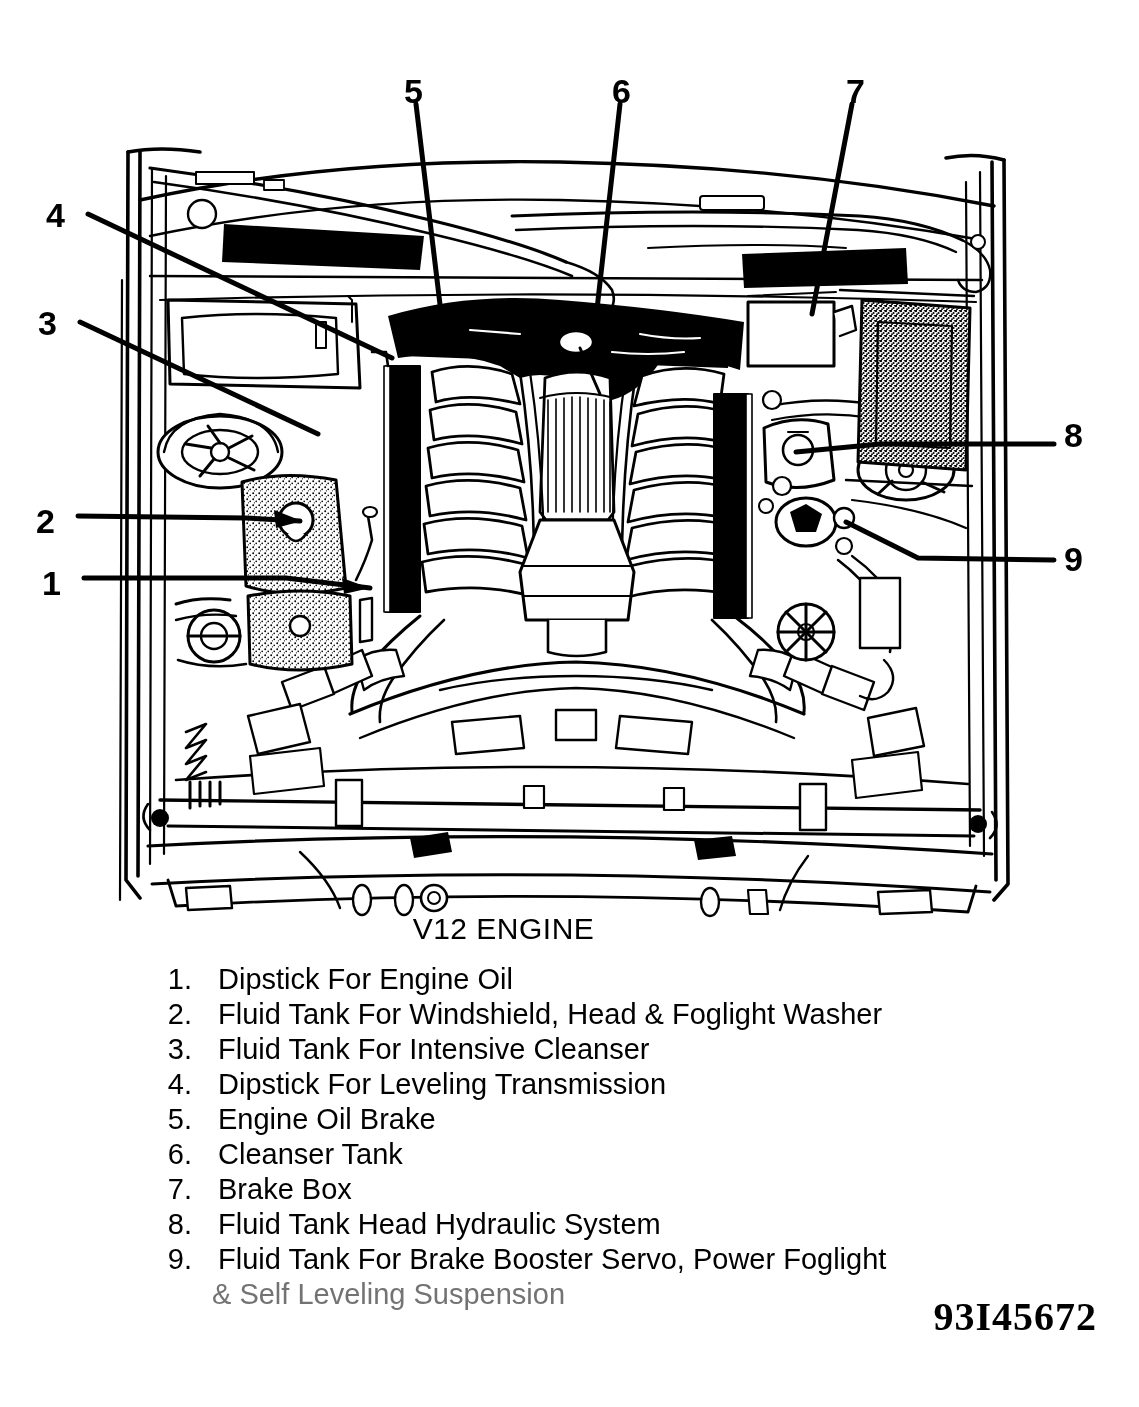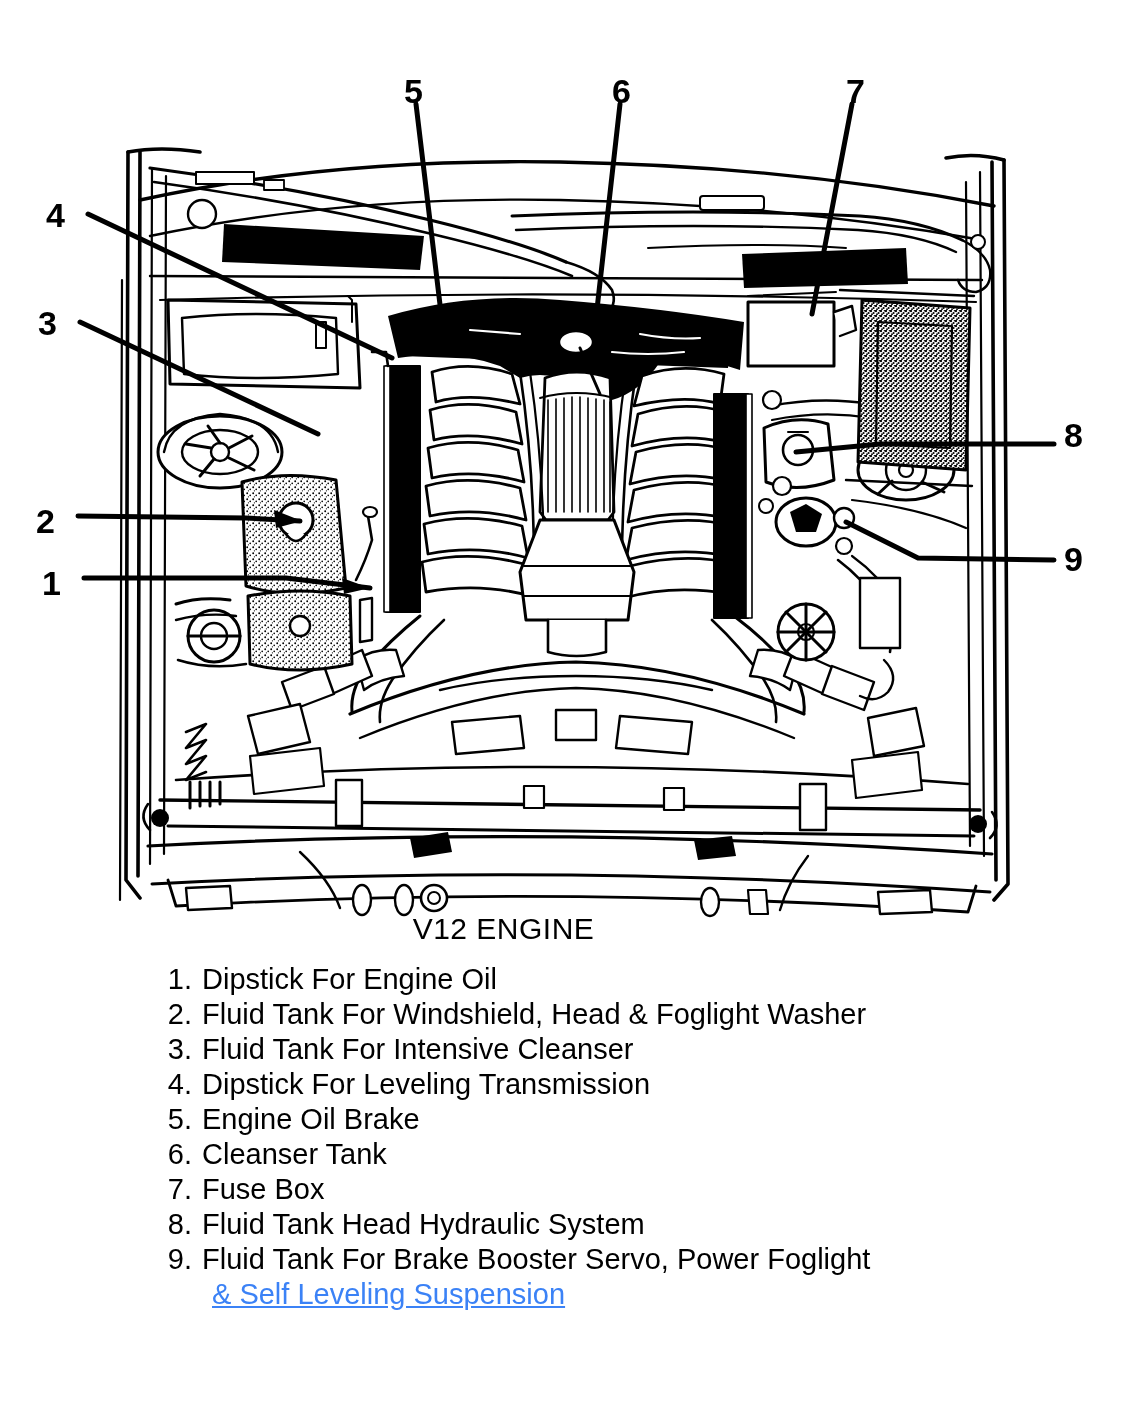--- a/index.html
+++ b/index.html
@@ -69,28 +69,28 @@
   }
   .legend-idx {
     width: 52px;
     flex: 0 0 52px;
     text-align: right;
     padding-right: 10px;
     box-sizing: border-box;
   }
   .legend-txt {
     flex: 1 1 auto;
+    margin-left: 16px;
   }
   .legend-cont {
     padding-left: 62px;
     font-size: 29px;
     line-height: 35px;
     font-family: "Liberation Sans", sans-serif;
-    color: #3b82f6;
-    text-decoration: underline;
+    color: #737373;
   }
   
   #drawing-code {
     position: absolute;
     right: 42px;
     top: 1293px;
     font-family: "Liberation Serif", serif;
     font-size: 40px;
     font-weight: 700;
     letter-spacing: 1px;
@@ -500,27 +500,28 @@
     <div class="legend-row">
       <span class="legend-idx">5.</span>
       <span class="legend-txt">Engine Oil Brake</span>
     </div>
     <div class="legend-row">
       <span class="legend-idx">6.</span>
       <span class="legend-txt">Cleanser Tank</span>
     </div>
     <div class="legend-row">
       <span class="legend-idx">7.</span>
-      <span class="legend-txt">Fuse Box</span>
+      <span class="legend-txt">Brake Box</span>
     </div>
     <div class="legend-row">
       <span class="legend-idx">8.</span>
       <span class="legend-txt">Fluid Tank Head Hydraulic System</span>
     </div>
     <div class="legend-row">
       <span class="legend-idx">9.</span>
       <span class="legend-txt">Fluid Tank For Brake Booster Servo, Power Foglight</span>
     </div>
     <div class="legend-cont">&amp; Self Leveling Suspension</div>
   </div>
 
+  <div id="drawing-code">93I45672</div>
 
 </div>
 
 </body></html>

